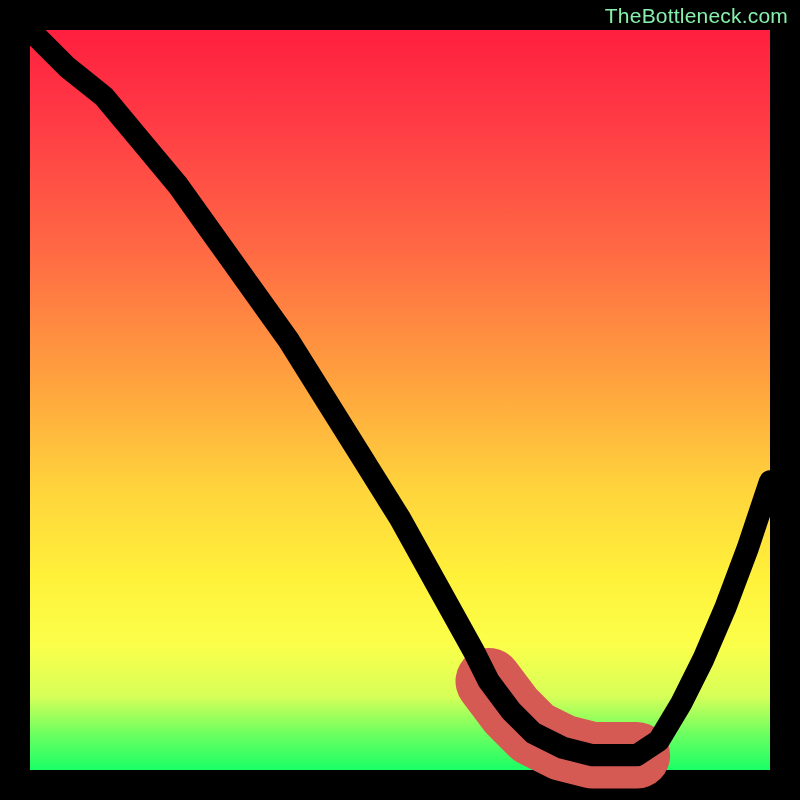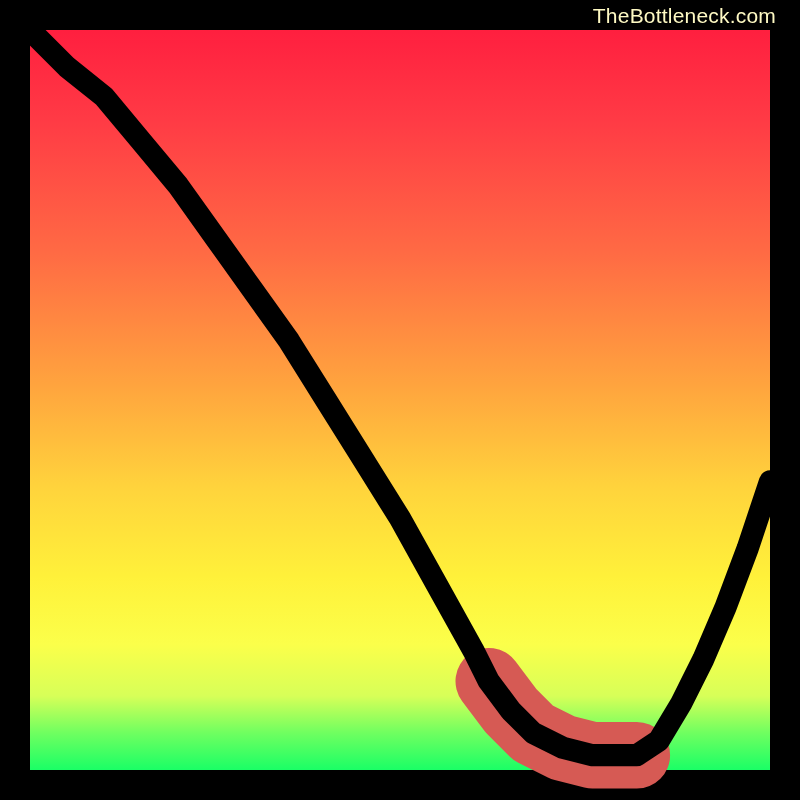--- a/index.html
+++ b/index.html
@@ -13,22 +13,22 @@
   }
   .frame {
     position: relative;
     width: 800px;
     height: 800px;
     background: #000;
   }
   .watermark {
     position: absolute;
     top: 4px;
-    right: 24px;
-    color: #fef9c3;
+    right: 12px;
+    color: #86efac;
     font-size: 21px;
     font-weight: 500;
     letter-spacing: 0.2px;
     z-index: 10;
   }
   .plot {
     position: absolute;
     left: 30px;
     top: 30px;
     width: 740px;

